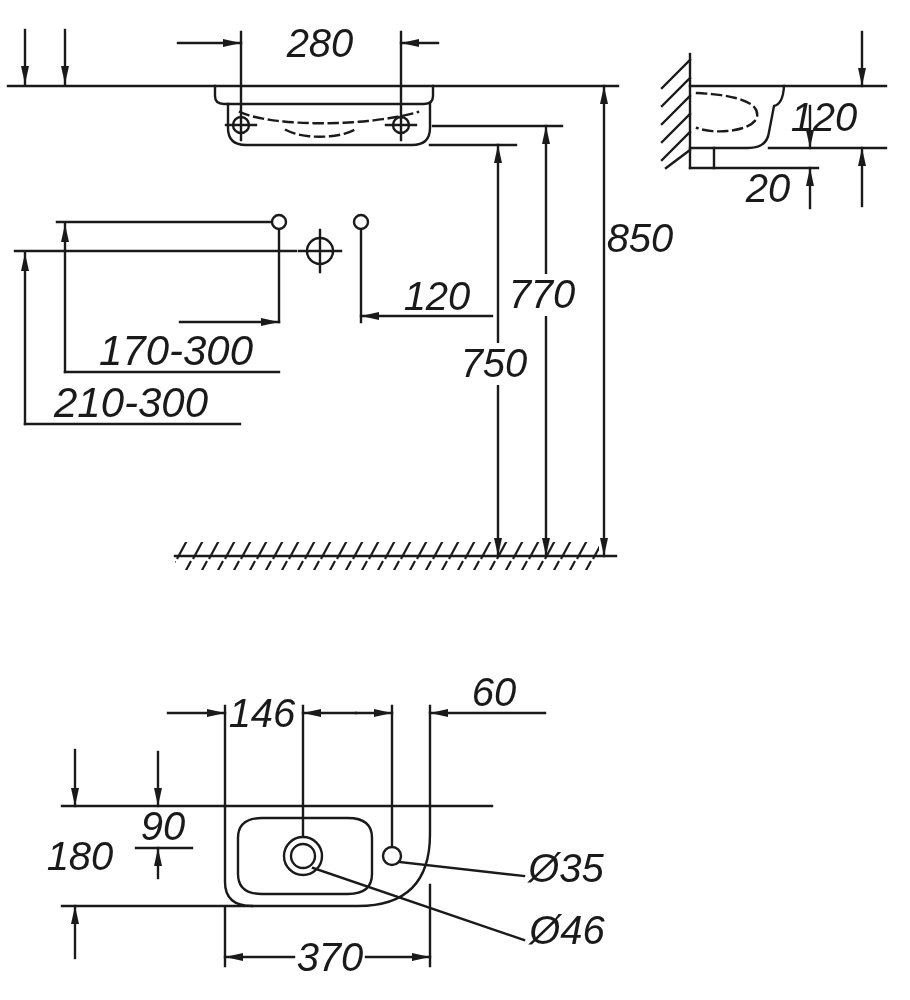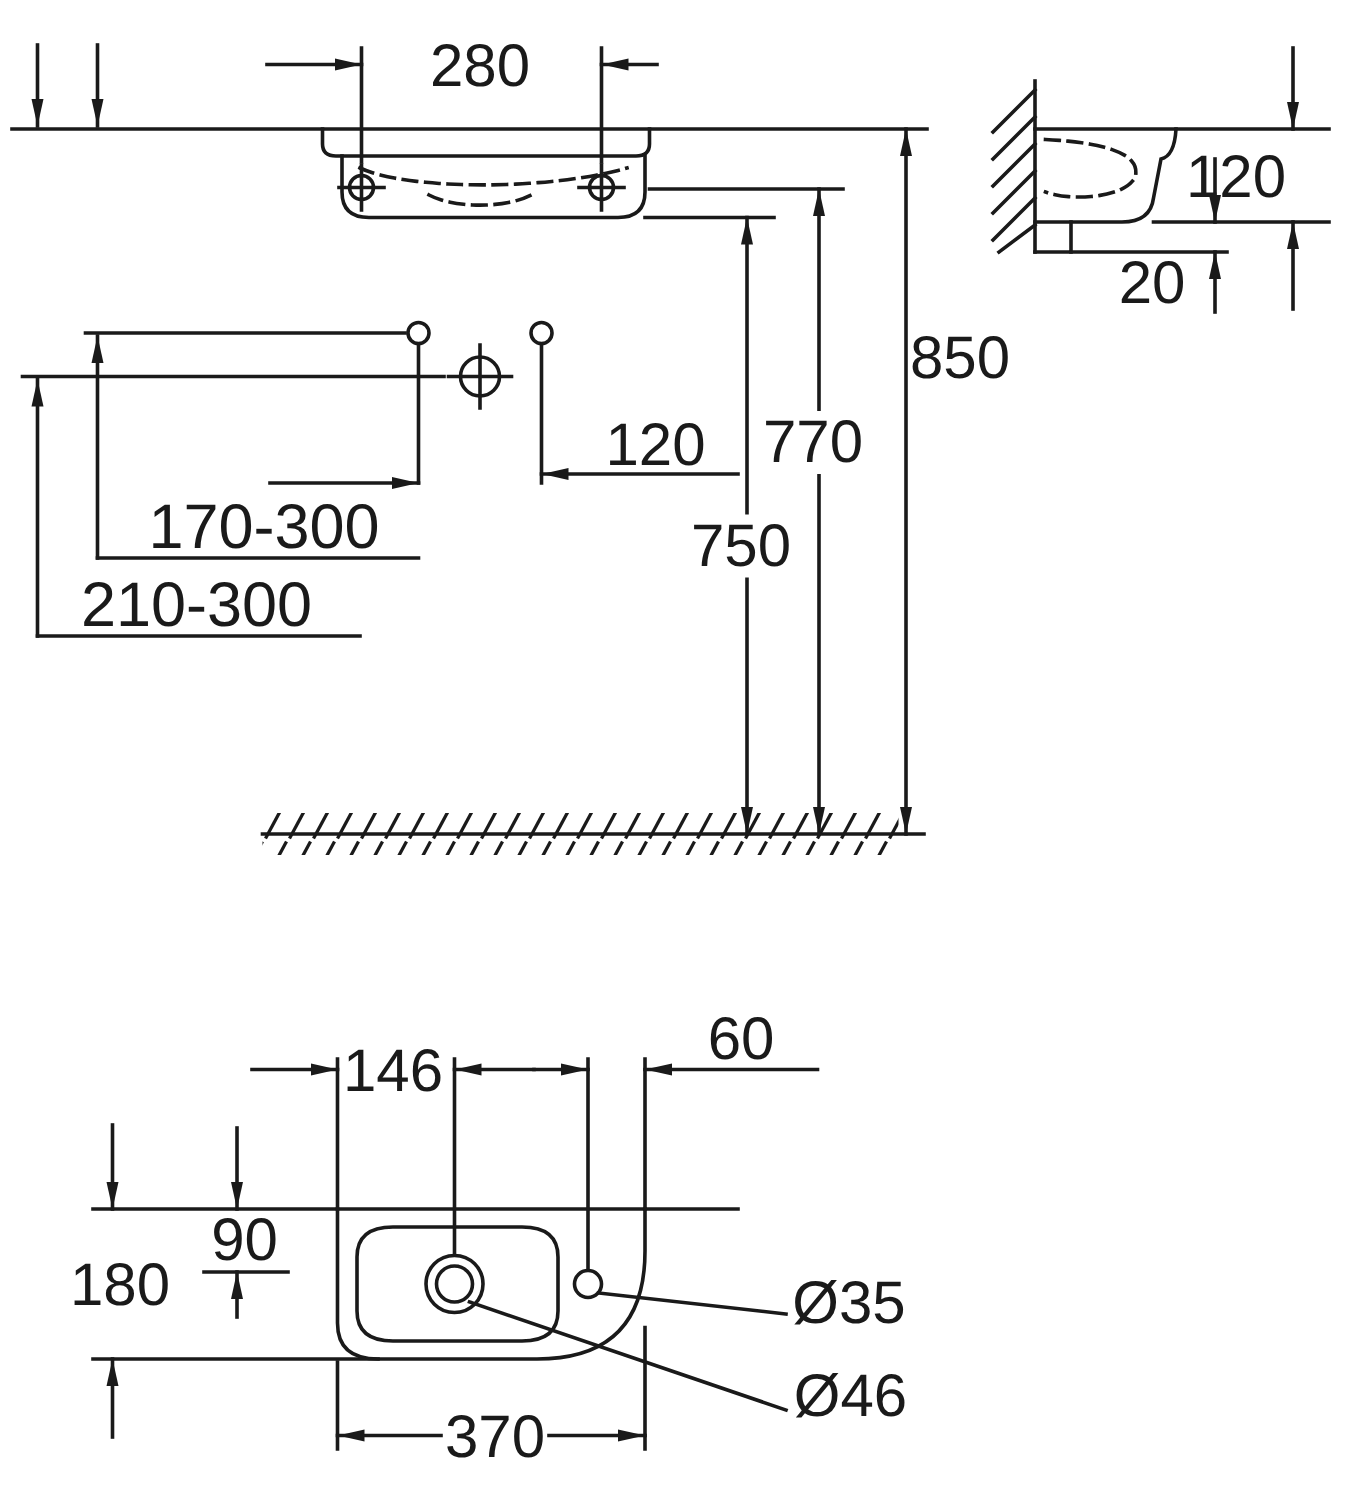--- a/index.html
+++ b/index.html
@@ -1,16 +1,16 @@
 <!DOCTYPE html>
 <html><head>
 <meta charset="utf-8">
 <style>
   html,body{margin:0;padding:0;background:#ffffff;}
-  .page{width:910px;height:1000px;background:#ffffff;position:relative;overflow:hidden;}
+  .page{width:910px;height:1000px;background:#ffffff;position:relative;overflow:hidden;font-style:italic;}
   svg{display:block;}
   text{font-family:"Liberation Sans","DejaVu Sans",sans-serif;text-anchor:middle;stroke:none;}
   .t40{font-size:40px;}
   .t42{font-size:42px;}
 </style>
 </head>
 <body>
 
 <div class="page">
 <svg width="910" height="1000" viewBox="0 0 910 1000">

